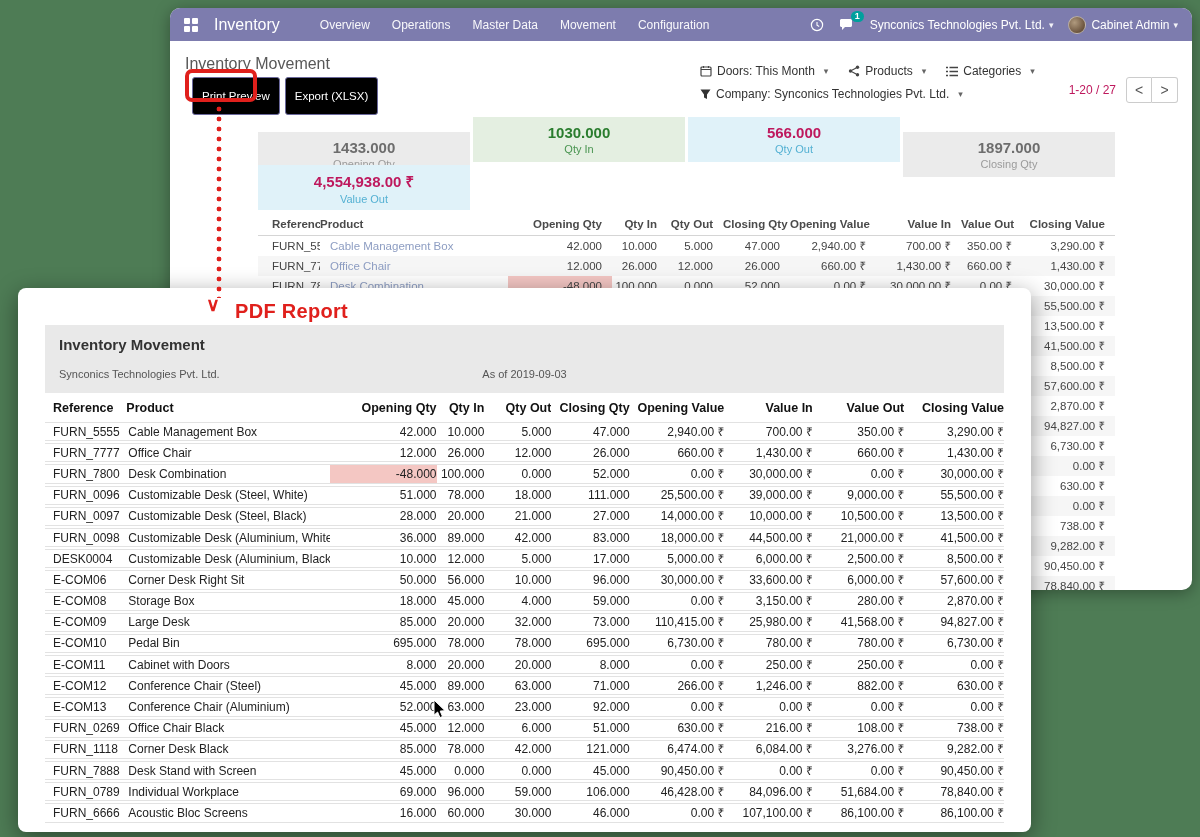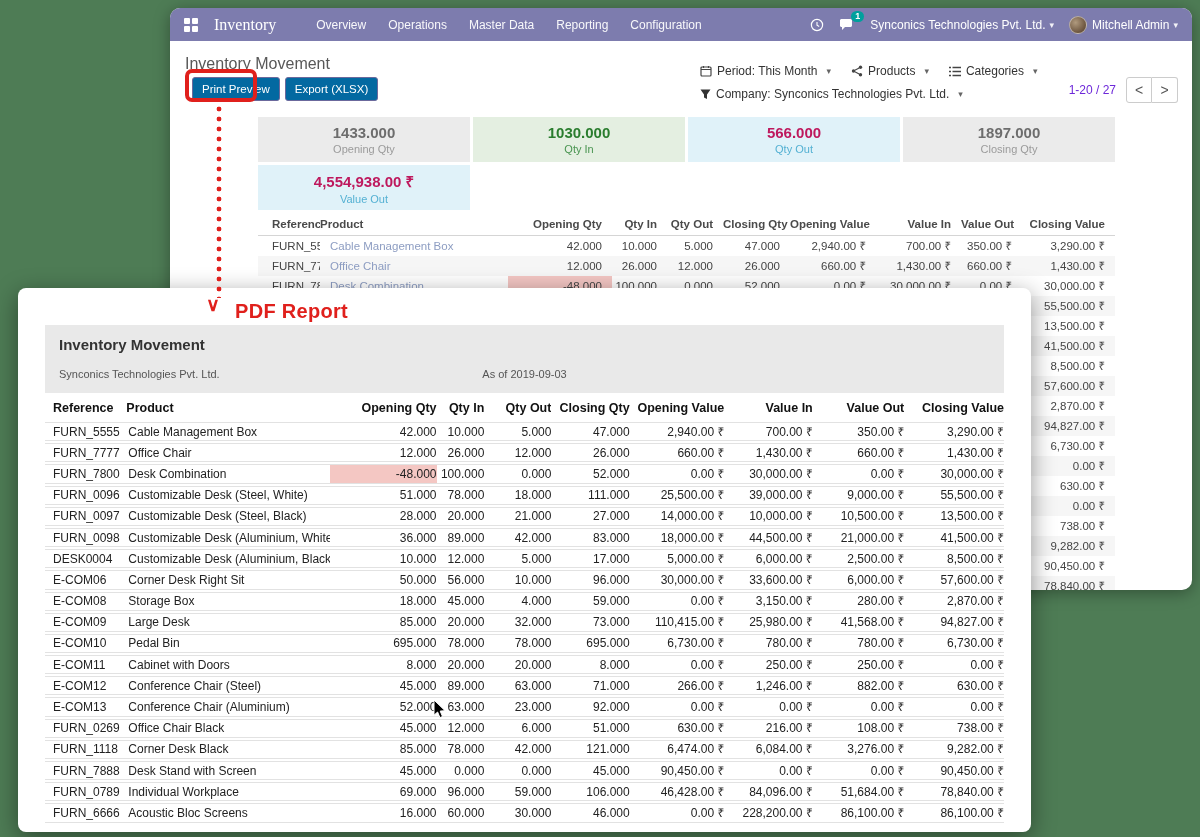--- a/index.html
+++ b/index.html
@@ -20,66 +20,66 @@
     overflow: hidden; z-index: 10;
   }
 
   
   .navbar {
     height: 33px; background: #7d7cae; color: #fff;
     display: flex; align-items: center; padding: 0 14px;
   }
   .apps-icon { display: grid; grid-template-columns: 6px 6px; grid-template-rows: 6px 6px; gap: 2px; cursor: pointer; }
   .apps-icon i { background: #fff; border-radius: 1px; }
-  .brand { font-size: 16px; margin-left: 16px; font-family: Liberation Serif, serif; }
+  .brand { font-size: 16px; margin-left: 16px; }
   .nav-menu { display: flex; gap: 22px; margin-left: 40px; font-size: 12px; justify-content: center; }
   .nav-menu span { cursor: pointer; opacity: .95; }
   .nav-right { margin-left: auto; display: flex; align-items: center; gap: 15px; font-size: 12px; }
   .icon-btn { position: relative; display: inline-flex; align-items: center; cursor: pointer; }
   .badge {
     position: absolute; top: -7px; right: -9px; background: #00a09d; color: #fff;
     border-radius: 8px; font-size: 9px; line-height: 11px; padding: 0 4px; font-weight: bold;
   }
   .avatar {
     width: 18px; height: 18px; border-radius: 50%; margin-right: 5px;
     background: radial-gradient(circle at 35% 35%, #b09a7e, #6b543e 70%, #463727);
     border: 1px solid rgba(255,255,255,.5);
   }
   .caret { font-size: 9px; margin-left: 4px; opacity: .9; }
   .nav-item { display: inline-flex; align-items: center; cursor: pointer; }
 
   
   .cp-title { position: absolute; left: 15px; top: 47px; font-size: 16px; color: #585858; }
   .btn-row { position: absolute; left: 22px; top: 69px; display: flex; gap: 5px; }
   .o-btn {
-    background: #0369a1; border: 1px solid #6b699c; color: #fff;
-    font-size: 11.5px; padding: 5px 9px; border-radius: 3px; cursor: pointer;
+    background: #000000; border: 1px solid #6b699c; color: #fff;
+    font-size: 11.5px; padding: 12px 9px; border-radius: 3px; cursor: pointer;
     font-family: "Liberation Sans", sans-serif;
   }
   .filters-1 { position: absolute; left: 530px; top: 56px; display: flex; gap: 20px; font-size: 12px; color: #333; align-items: center; }
   .filters-2 { position: absolute; left: 530px; top: 79px; display: flex; font-size: 12px; color: #333; align-items: flex-start; }
   .f-item { display: inline-flex; align-items: center; gap: 5px; cursor: pointer; white-space: nowrap; }
   .f-item svg { flex: 0 0 auto; }
   .pager { position: absolute; right: 14px; top: 69px; display: flex; align-items: center; gap: 10px; }
-  .pager-text { font-size: 12px; color: #6d28d9; }
+  .pager-text { font-size: 12px; color: #be185d; }
   .pager-btns { display: flex; }
   .pager-btn {
     width: 26px; height: 26px; background: #fff; border: 1px solid #ccc;
     font-size: 14px; color: #555; cursor: pointer; line-height: 24px; text-align: center;
   }
   .pager-btn.prev { border-radius: 3px 0 0 3px; }
   .pager-btn.next { border-radius: 0 3px 3px 0; border-left: none; }
 
   
   .summary { position: absolute; left: 88px; top: 109px; width: 857px; display: grid; grid-template-columns: repeat(4,1fr); gap: 3px; }
   .summary.row2 { top: 157px; }
   .card { height: 45px; display: flex; flex-direction: column; align-items: center; justify-content: center; cursor: pointer; }
   .card .v { font-size: 15px; font-weight: bold; }
   .card .l { font-size: 11px; margin-top: 2px; }
-  .card.gray  { background: #ebebeb; } .card.gray .v  { color: #6d6d6d; } .card.gray .l  { color: #9b9b9b; }
+  .card.gray  { background: #ebebeb; margin-top: 15px; } .card.gray .v  { color: #6d6d6d; } .card.gray .l  { color: #9b9b9b; }
   .card.green { background: #e4efe1; } .card.green .v { color: #2a7d2e; } .card.green .l { color: #4a9551; }
   .card.blue  { background: #e0f2f9; } .card.blue .v  { color: #be185d; } .card.blue .l  { color: #54b1d3; }
 
   
   .bg-table-wrap { position: absolute; left: 88px; top: 205px; width: 857px; }
   table.bg-table { width: 100%; border-collapse: collapse; table-layout: fixed; font-size: 11.5px; color: #444; }
   table.bg-table th { font-weight: bold; color: #4a4a4a; text-align: right; padding: 5px 10px 5px 0; border-bottom: 1px solid #d5d5d5; white-space: nowrap; overflow: hidden; }
   table.bg-table th.l { text-align: left; padding: 5px 0; }
   table.bg-table th.l:first-child { padding-left: 14px; }
   table.bg-table td { text-align: right; padding: 2px 10px 2px 0; height: 20px; line-height: 16px; white-space: nowrap; overflow: hidden; }
@@ -138,21 +138,21 @@
         <i></i>
         <i></i>
         <i></i>
         <i></i>
       </span>
     <span class="brand">Inventory</span>
     <span class="nav-menu">
       <span>Overview</span>
       <span>Operations</span>
       <span>Master Data</span>
-      <span>Reporting</span>
+      <span>Movement</span>
       <span>Configuration</span>
     </span>
     <span class="nav-right">
       <span class="icon-btn">
         <svg width="14" height="14" viewBox="0 0 14 14">
             <circle cx="7" cy="7" r="5.6" fill="none" stroke="#fff" stroke-width="1.2"></circle>
             <path d="M7 4v3.2l2.2 1.2" fill="none" stroke="#fff" stroke-width="1.1"></path>
           </svg>
       </span>
       <span class="icon-btn">
@@ -160,40 +160,40 @@
             <path d="M1 2.5C1 1.7 1.7 1 2.5 1h9c.8 0 1.5.7 1.5 1.5v5c0 .8-.7 1.5-1.5 1.5H6l-3 3V9H2.5C1.7 9 1 8.3 1 7.5z" fill="#fff"></path>
           </svg>
         <span class="badge">1</span>
       </span>
       <span class="nav-item">
         <span>Synconics Technologies Pvt. Ltd.</span>
         <span class="caret">▾</span>
       </span>
       <span class="nav-item">
         <span class="avatar"></span>
-        <span>Mitchell Admin</span>
+        <span>Cabinet Admin</span>
         <span class="caret">▾</span>
       </span>
     </span>
   </div>
 
   <div class="cp-title">Inventory Movement</div>
 
   <div class="btn-row">
     <button class="o-btn">Print Preview</button>
     <button class="o-btn">Export (XLSX)</button>
   </div>
 
   <div class="filters-1">
     <span class="f-item">
       <svg width="12" height="12" viewBox="0 0 12 12">
           <rect x="1" y="2" width="10" height="9" rx="1" fill="none" stroke="#444" stroke-width="1.2"></rect>
           <path d="M1 4.5h10M3.5 1v2M8.5 1v2" stroke="#444" stroke-width="1.2"></path>
         </svg>
-      <span>Period: This Month</span>
+      <span>Doors: This Month</span>
       <span class="caret" style="color:#555">▾</span>
     </span>
     <span class="f-item">
       <svg width="12" height="12" viewBox="0 0 12 12">
           <circle cx="2.5" cy="6" r="1.7" fill="#444"></circle>
           <circle cx="9.5" cy="2.3" r="1.7" fill="#444"></circle>
           <circle cx="9.5" cy="9.7" r="1.7" fill="#444"></circle>
           <path d="M3.8 5.2L8.2 3M3.8 6.8L8.2 9" stroke="#444" stroke-width="1.1"></path>
         </svg>
       <span>Products</span>
@@ -758,21 +758,21 @@
             <td>78,840.00 ₹</td>
           </tr>
           <tr>
             <td class="l">FURN_6666</td>
             <td class="l prod">Acoustic Bloc Screens</td>
             <td>16.000</td>
             <td>60.000</td>
             <td>30.000</td>
             <td>46.000</td>
             <td>0.00 ₹</td>
-            <td>228,200.00 ₹</td>
+            <td>107,100.00 ₹</td>
             <td>86,100.00 ₹</td>
             <td>86,100.00 ₹</td>
           </tr>
         </tbody>
     </table>
   </div>
 </div>
 
 <div class="anno red-rect"></div>
 <div class="anno red-dots"></div>

